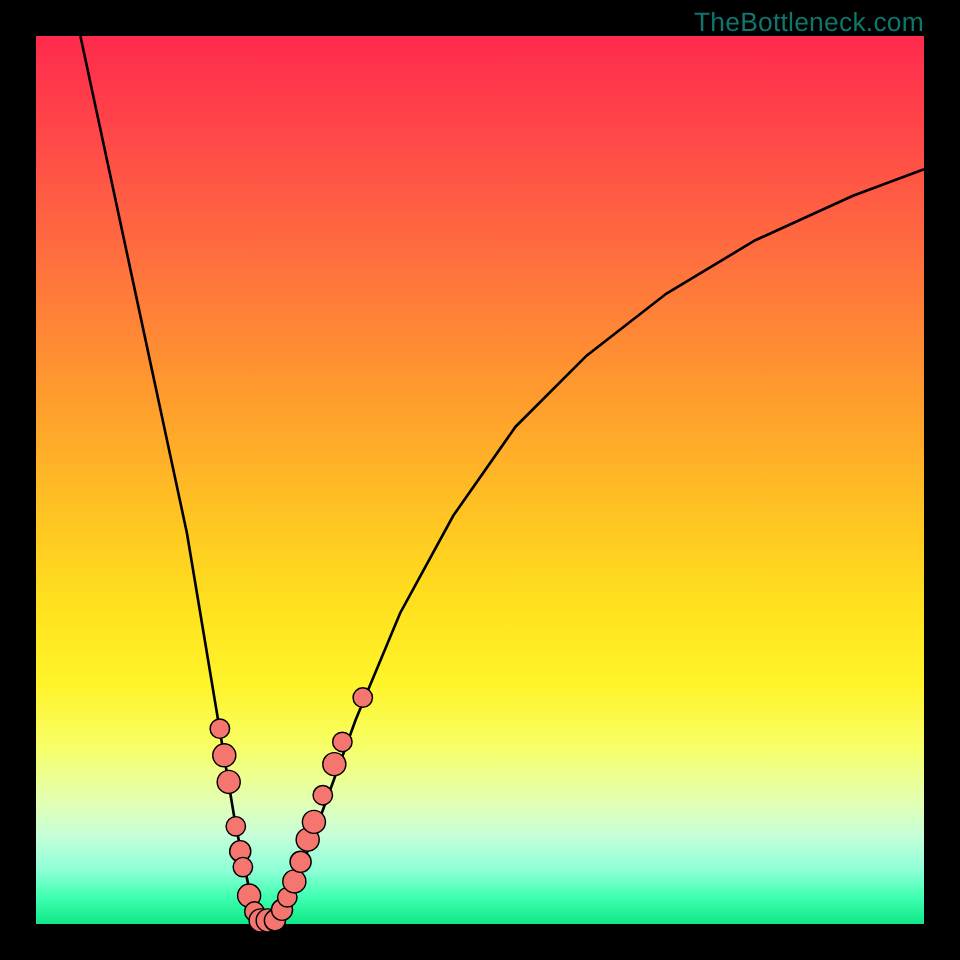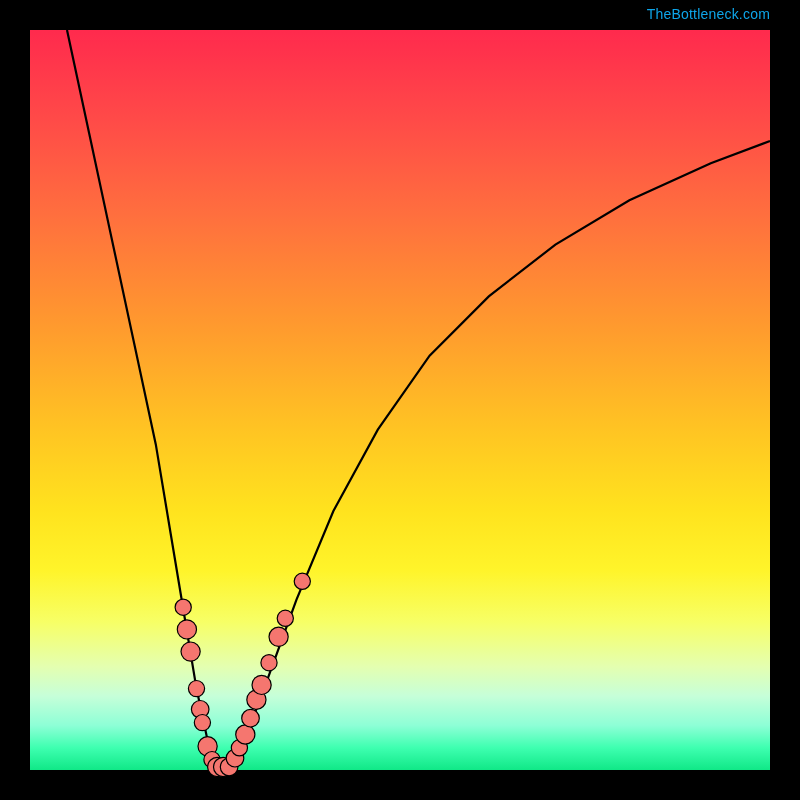--- a/index.html
+++ b/index.html
@@ -38,22 +38,22 @@
       #c6ffd9 90%,
       #8dffd6 94%,
       #3effb0 97%,
       #10e887 100%
     );
   }
   .watermark {
     position: absolute;
     top: 6px;
     right: 30px;
-    color: #0ea5e9;
-    font-size: 14px;
+    color: #0f766e;
+    font-size: 22px;
     font-weight: 500;
     letter-spacing: 0.2px;
     user-select: none;
   }
   svg.curve {
     position: absolute;
     top: 0;
     left: 0;
     width: 740px;
     height: 740px;

